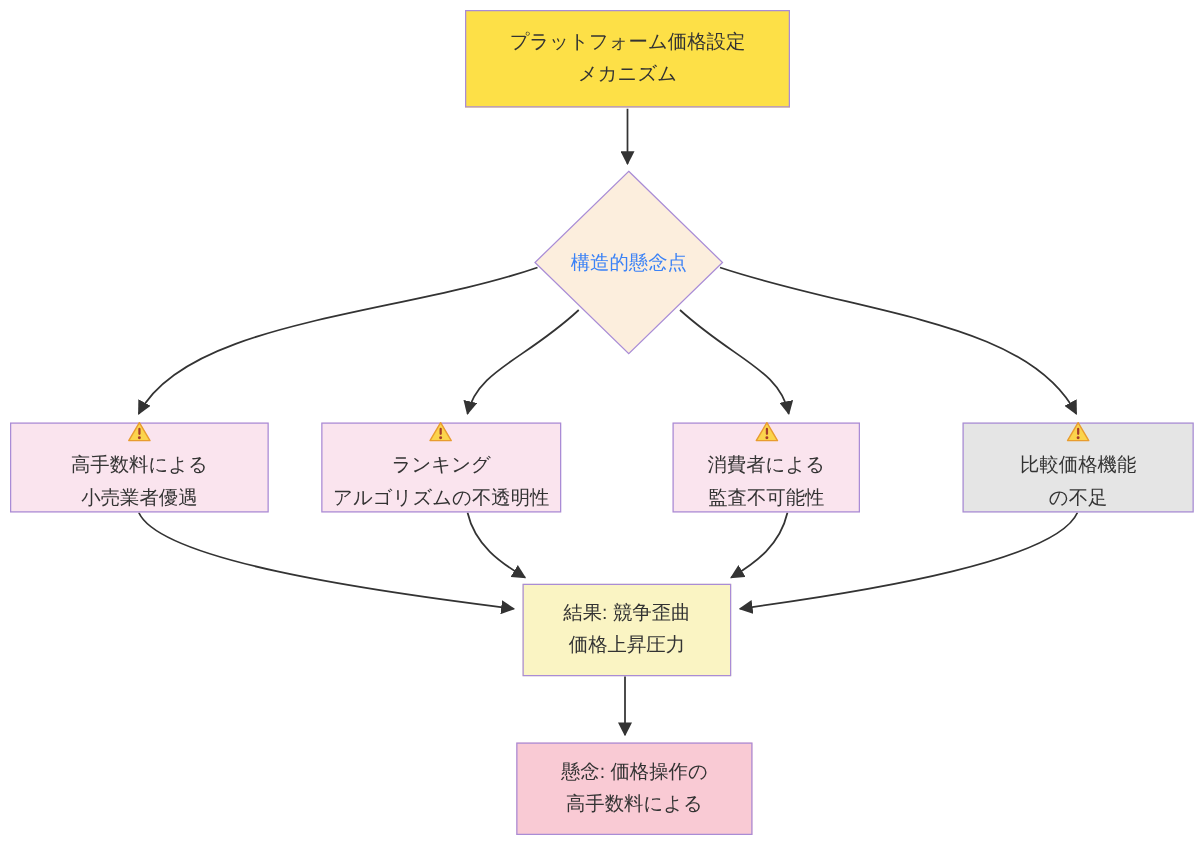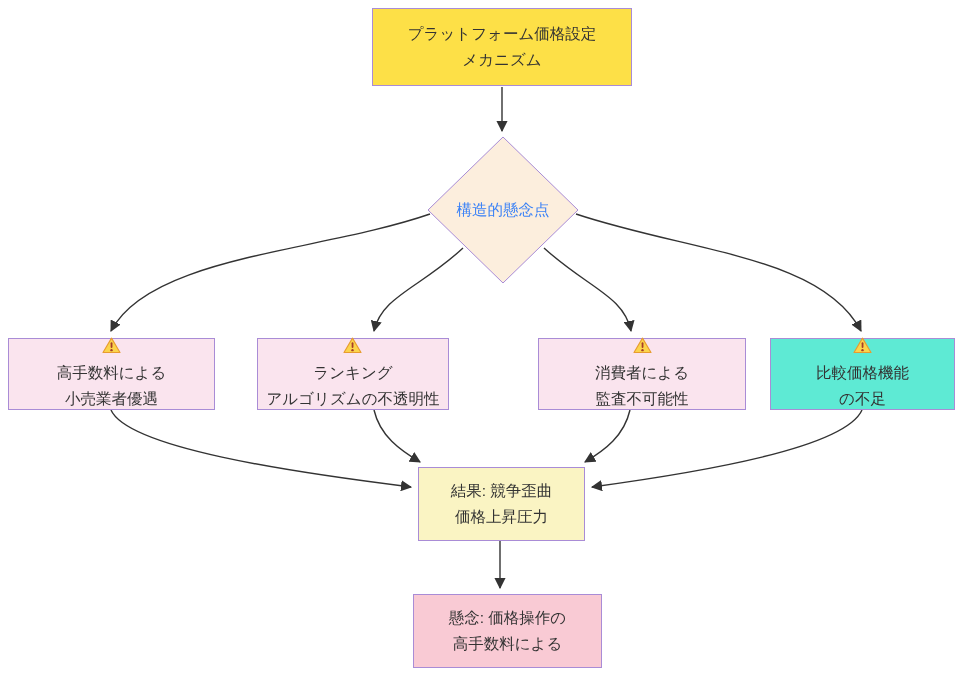--- a/index.html
+++ b/index.html
@@ -17,22 +17,22 @@
     text-align:center;
     font-size:15.5px;
     line-height:1.65;
     color:#333333;
   }
   .node .row{display:flex;align-items:center;justify-content:center;gap:6px;flex-direction:column;}
   .warn{display:inline-flex;width:19px;height:17px;flex:0 0 auto;}
   #node-platform{left:372px;top:8px;width:260px;height:78px;background:#fde047;}
   #node-c1{left:8px;top:338px;width:207px;height:72px;background:#fae4ee;}
   #node-c2{left:257px;top:338px;width:192px;height:72px;background:#fae4ee;align-items:center;}
-  #node-c3{left:538px;top:338px;width:208px;height:72px;background:#fae4ee;}
-  #node-c4{left:770px;top:338px;width:185px;height:72px;background:#5eead4;}
+  #node-c3{left:538px;top:338px;width:150px;height:72px;background:#fae4ee;}
+  #node-c4{left:770px;top:338px;width:185px;height:72px;background:#e5e5e5;}
   #node-result{left:418px;top:467px;width:167px;height:74px;background:#faf4c3;}
   #node-concern{left:413px;top:594px;width:189px;height:74px;background:#f9cad4;}
   #diamond-label{
     position:absolute;left:428px;top:137px;width:150px;height:146px;
     display:flex;align-items:center;justify-content:center;text-align:center;
     font-size:15.5px;color:#3b82f6;pointer-events:none;
   }
 </style>
 </head>
 <body>

